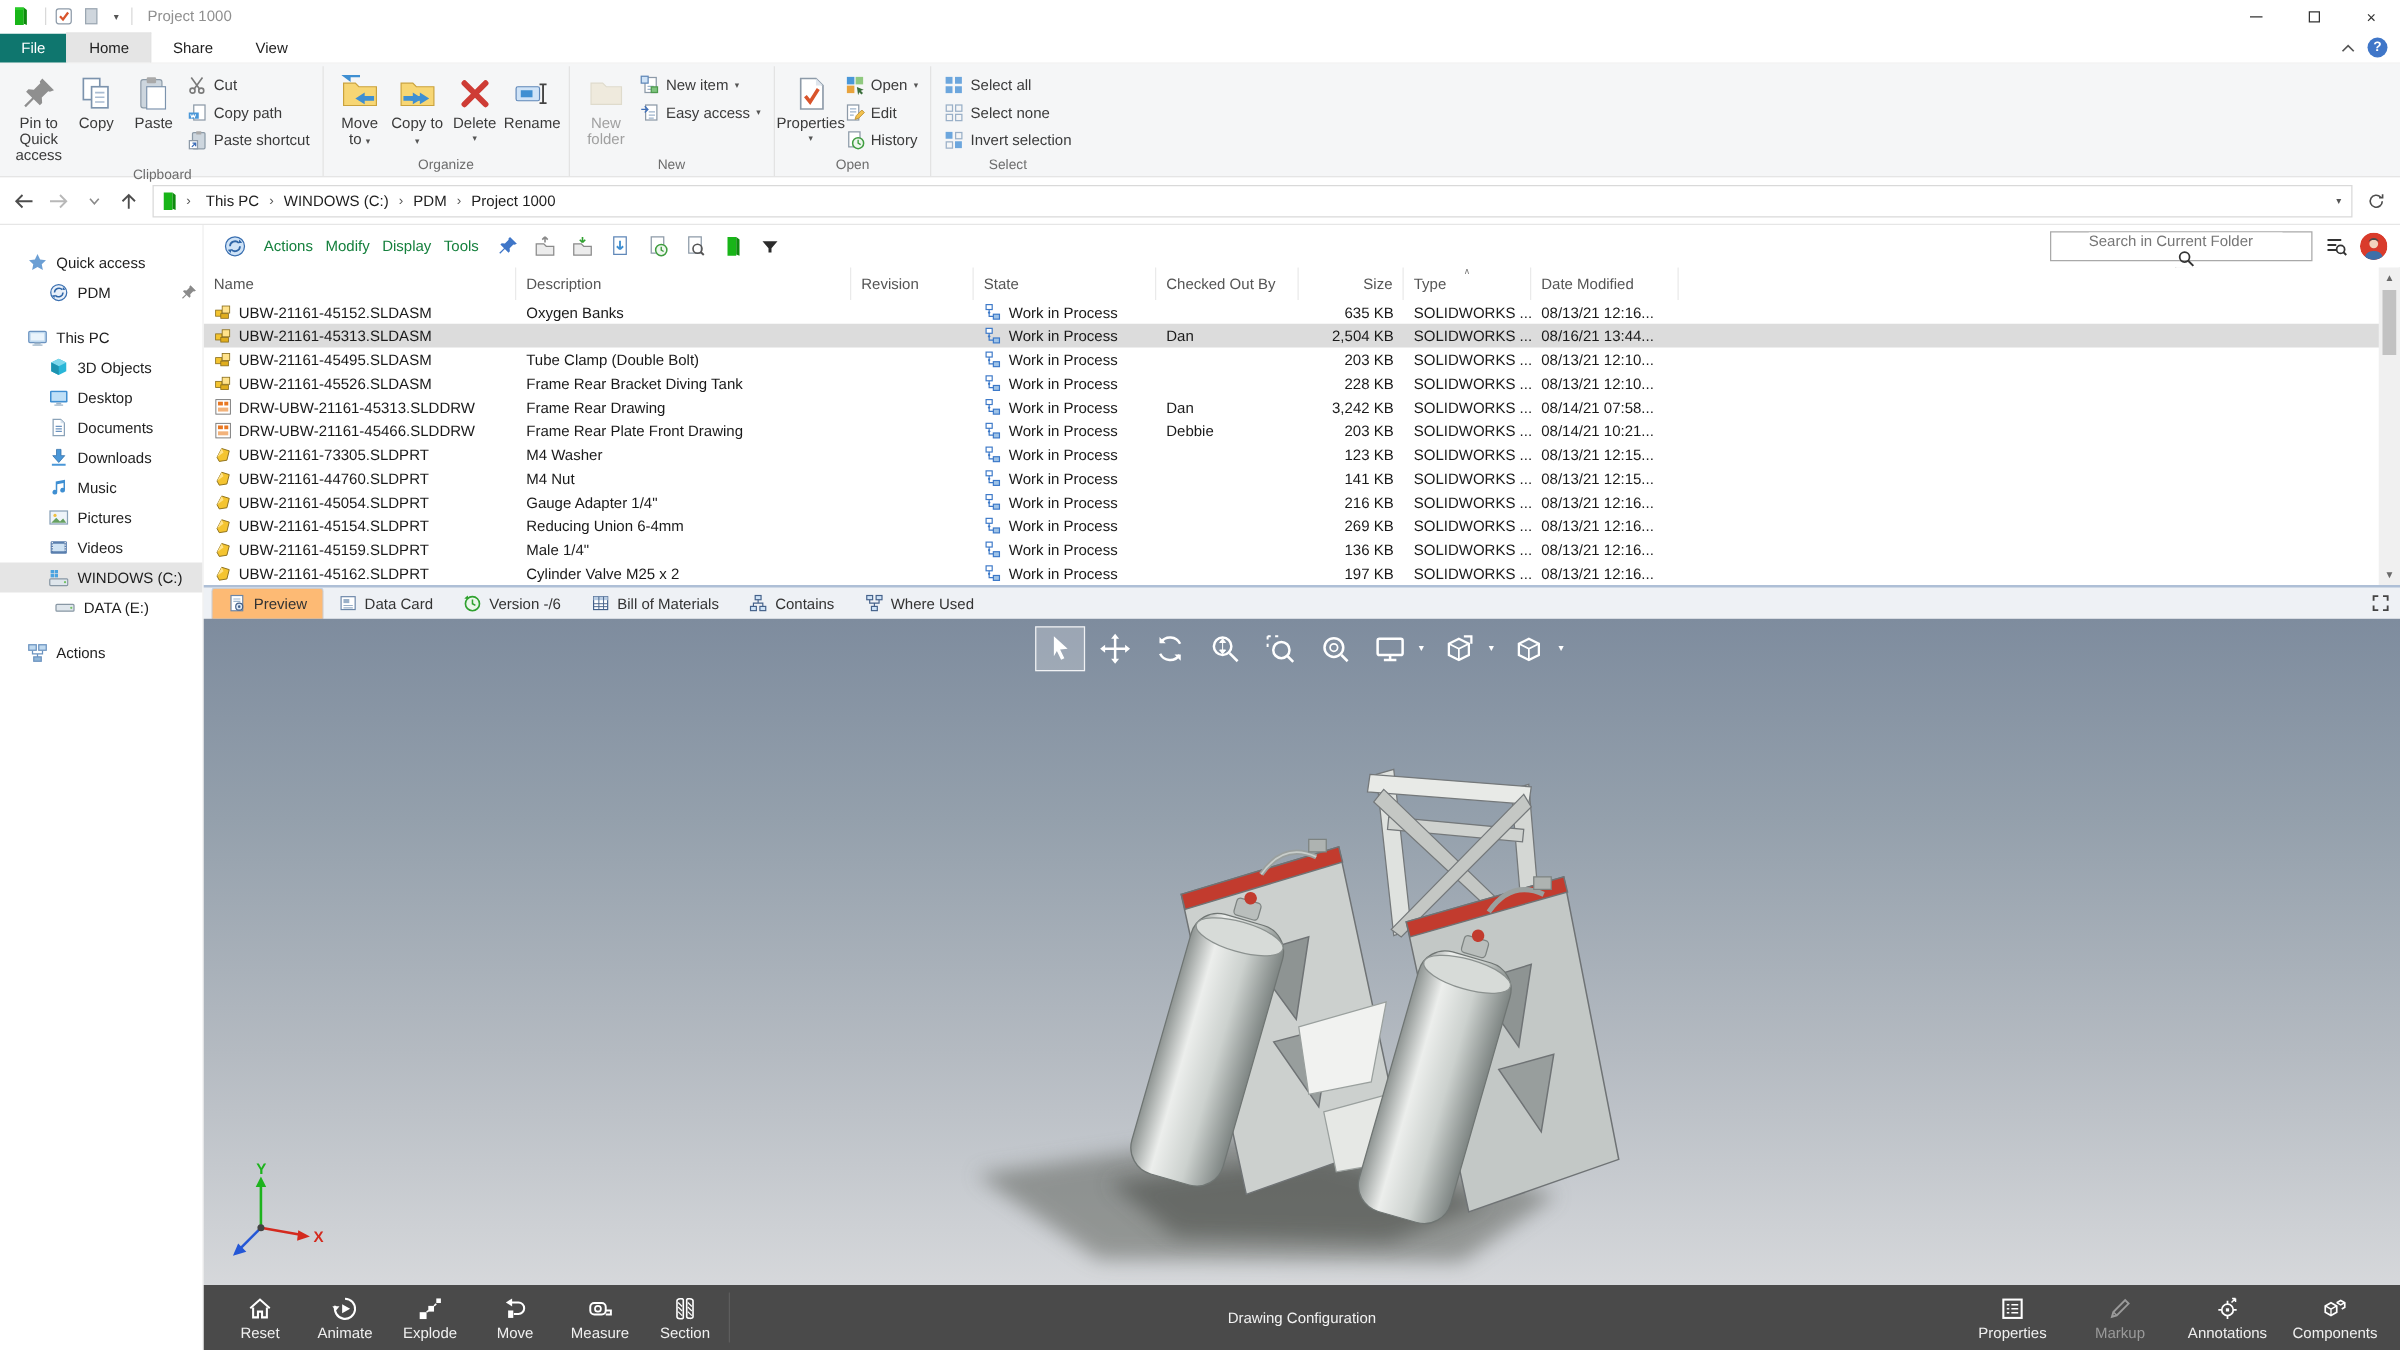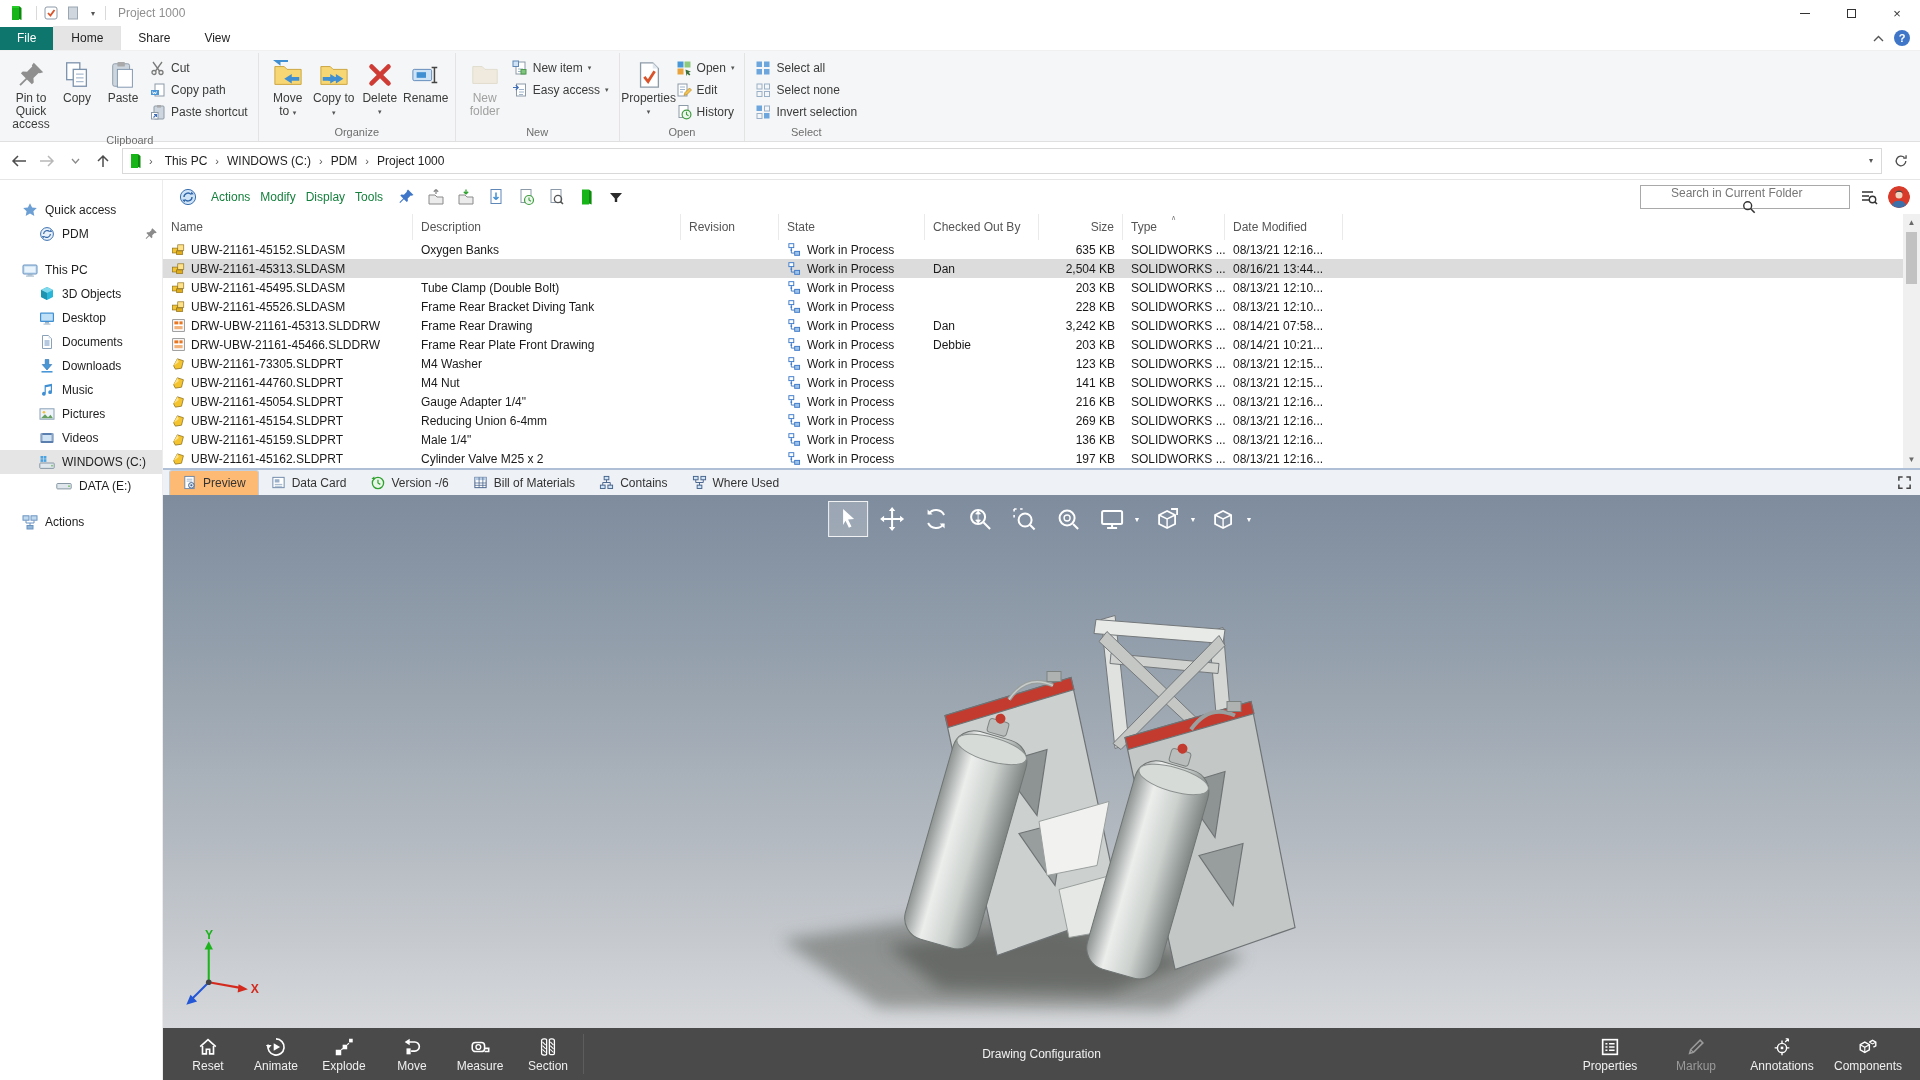--- a/index.html
+++ b/index.html
@@ -588,21 +588,21 @@
               <rect x="4.7" y="2" width="2.7" height="2.7" fill="#4aa3e0"></rect>
               <rect x="1.5" y="5.2" width="2.7" height="2.7" fill="#4aa3e0"></rect>
               <rect x="4.7" y="5.2" width="2.7" height="2.7" fill="#4aa3e0"></rect>
               <rect x="0.8" y="9" width="14.4" height="5.4" rx="0.8" fill="#dfe6ec" stroke="#8897a4"></rect>
               <circle cx="13" cy="11.7" r="0.9" fill="#74c365"></circle>
             </svg>
           </span>
     <span>WINDOWS (C:)</span>
 
   </div>
-        <div class="sbitem" style="padding-left:56px">
+        <div class="sbitem" style="padding-left:44px">
     <span class="sbic">
             <svg viewBox="0 0 16 16">
               <rect x="0.8" y="5.5" width="14.4" height="5.4" rx="0.8" fill="#dfe6ec" stroke="#8897a4"></rect>
               <circle cx="13" cy="8.2" r="0.9" fill="#74c365"></circle>
             </svg>
           </span>
     <span>DATA (E:)</span>
 
   </div>
         <div class="sbitem gap" style="padding-left:22px">

